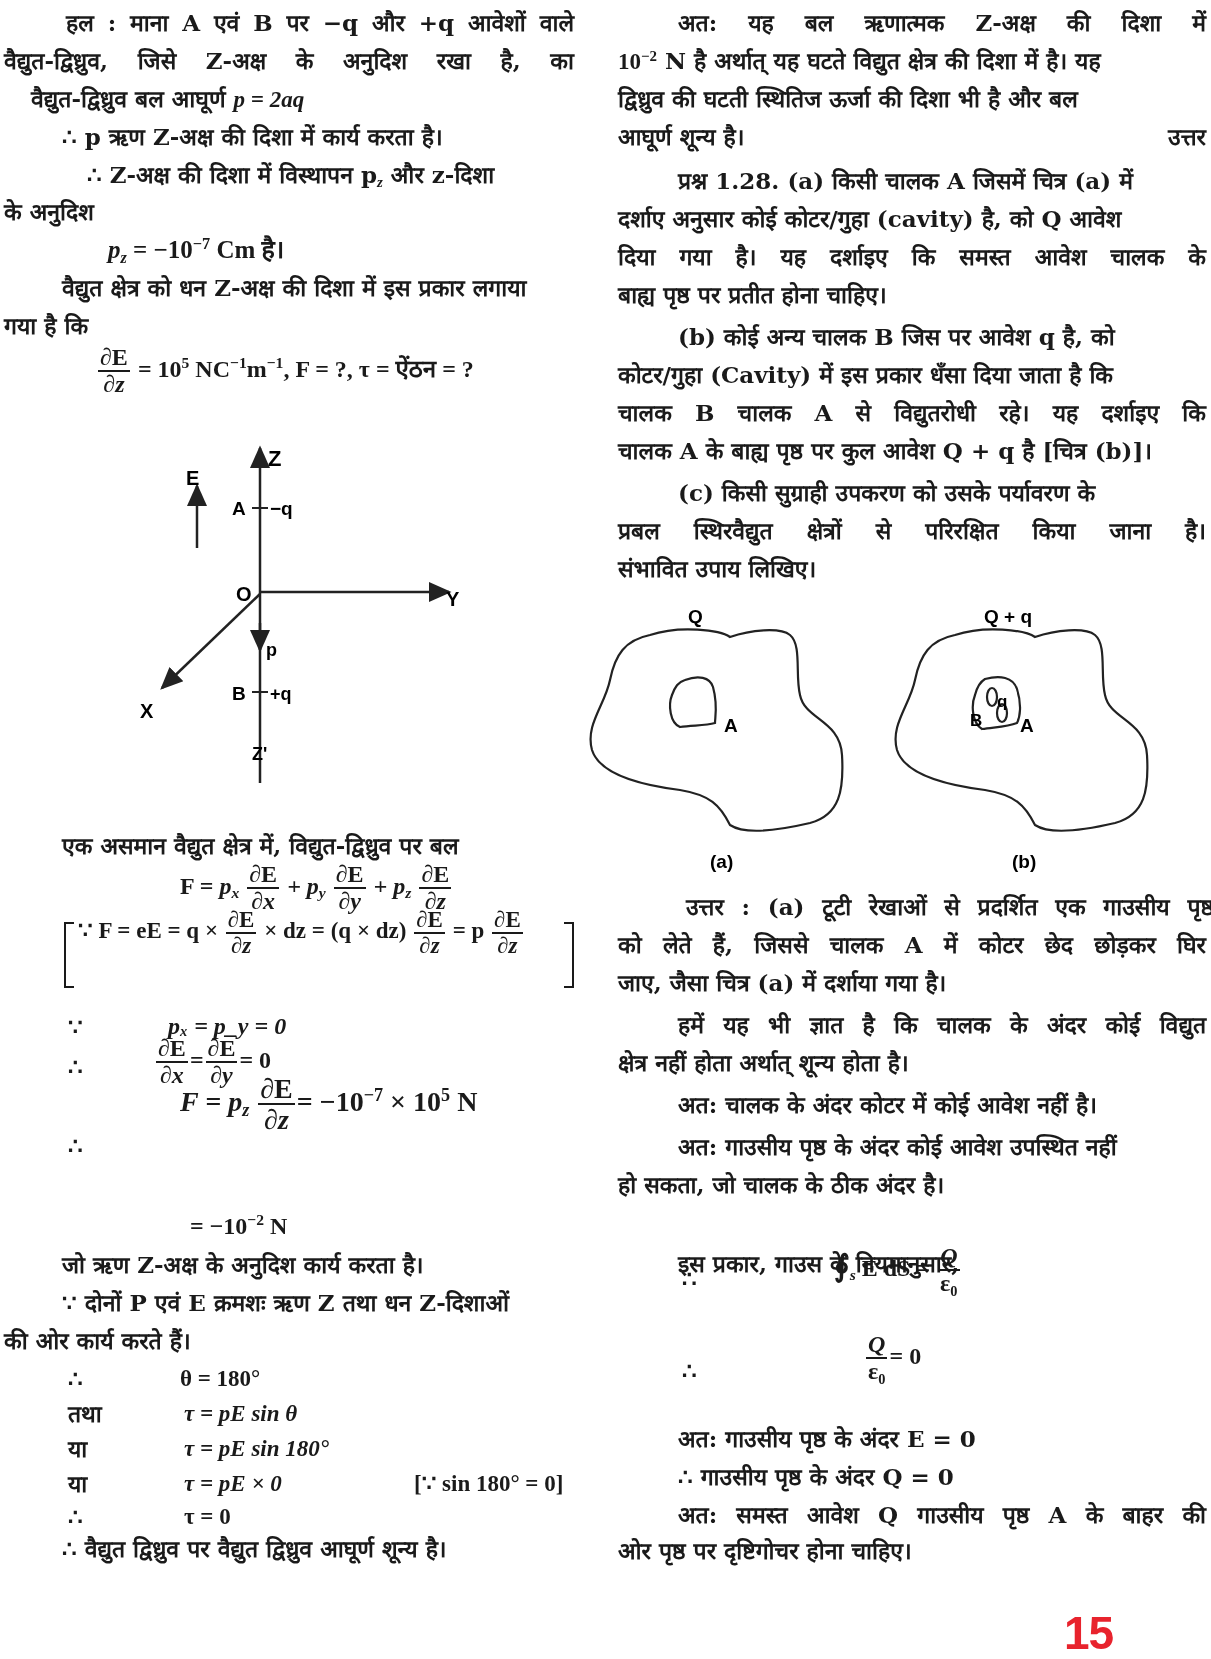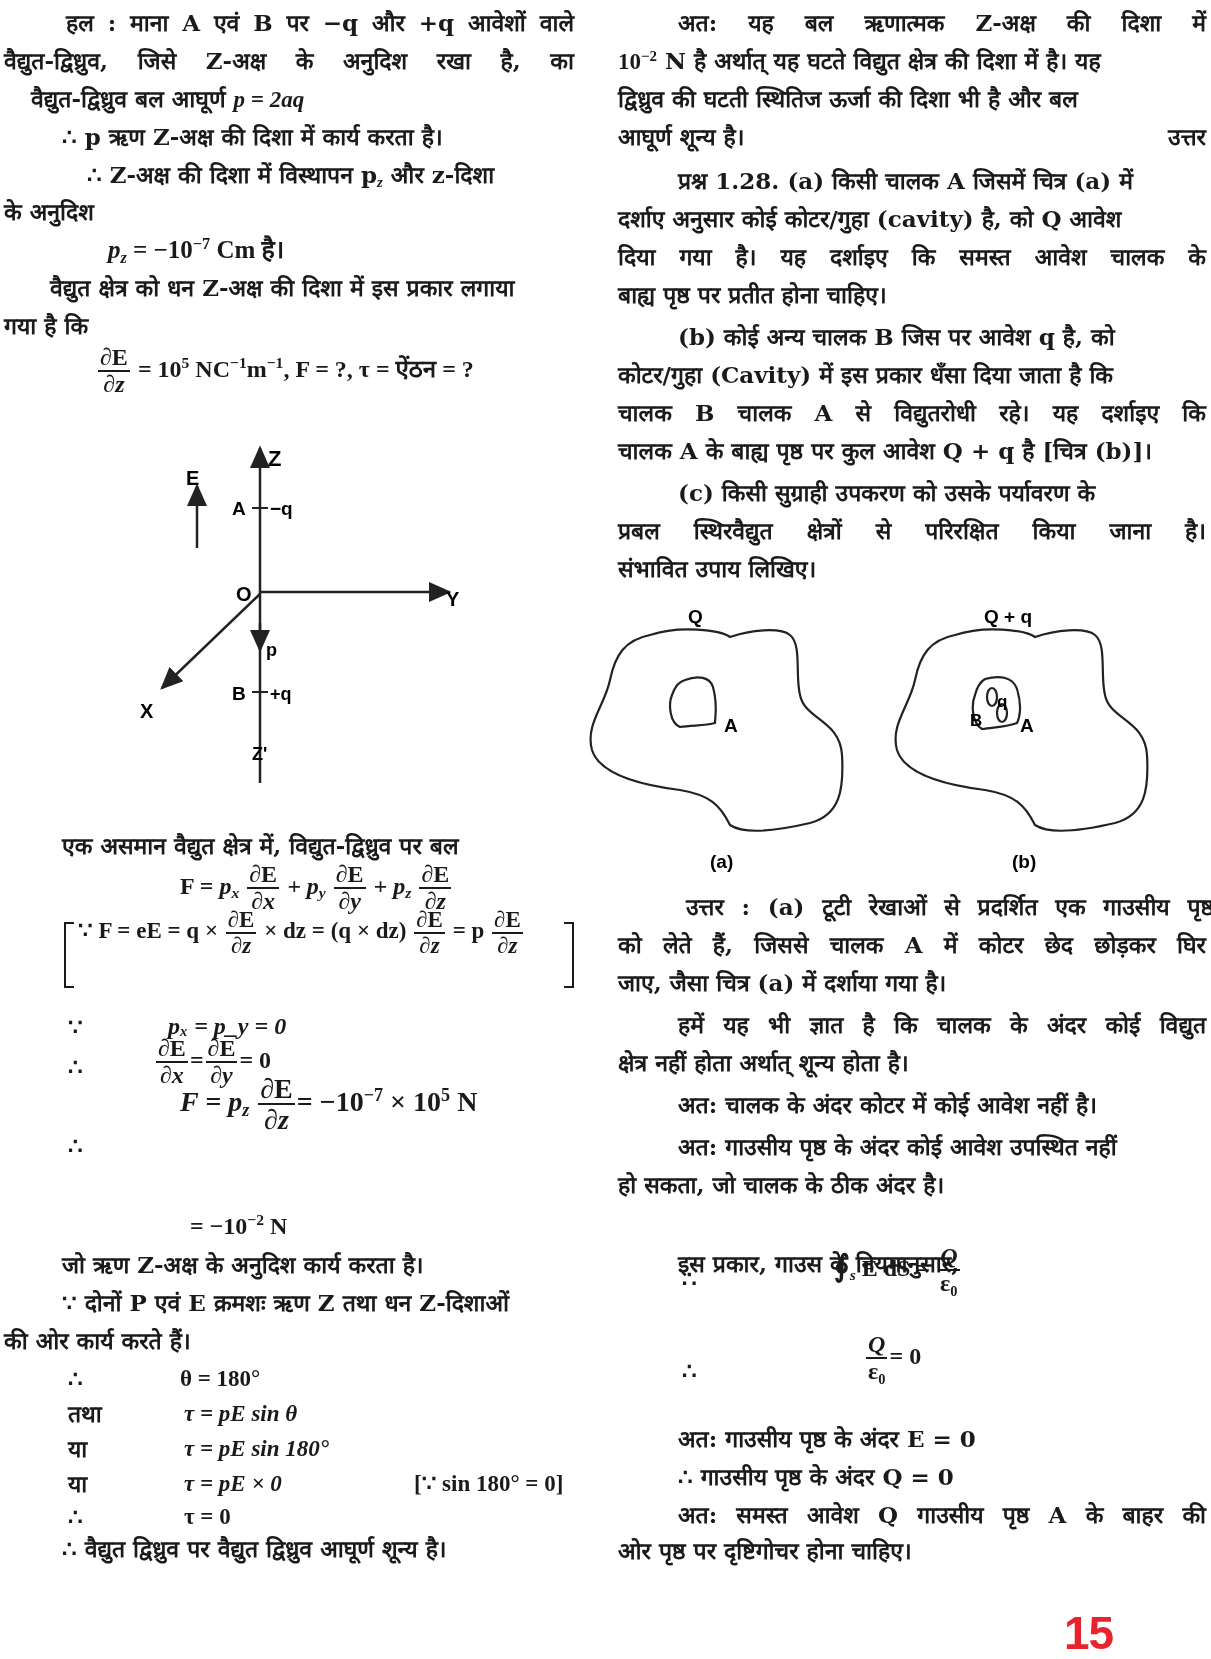--- a/index.html
+++ b/index.html
@@ -41,21 +41,21 @@
     <span>और z-दिशा</span>
   </div>
   <div class="ln" style="top:193px;left:0;">के अनुदिश</div>
 
   <div class="ln math" style="top:231px;left:104px;font-size:25px;">
     <span class="it">p</span><sub class="it">z</sub>
     <span>= −10</span><sup>−7</sup>
     <span>Cm है।</span>
   </div>
 
-  <div class="ln" style="top:269px;left:46px;">वैद्युत क्षेत्र को धन Z-अक्ष की दिशा में इस प्रकार लगाया</div>
+  <div class="ln" style="top:269px;left:58px;">वैद्युत क्षेत्र को धन Z-अक्ष की दिशा में इस प्रकार लगाया</div>
   <div class="ln" style="top:307px;left:0;text-align:right;">गया है कि</div>
 
   <div class="ln math" style="top:345px;left:92px;font-size:24px;">
     <span class="frac">
       <span class="num">∂E</span>
       <span class="den it">∂z</span>
     </span>
     <span>= 10</span><sup>5</sup>
     <span>NC</span><sup>−1</sup><span>m</span><sup>−1</sup><span>, F = ?, τ = ऐंठन = ?</span>
   </div>

